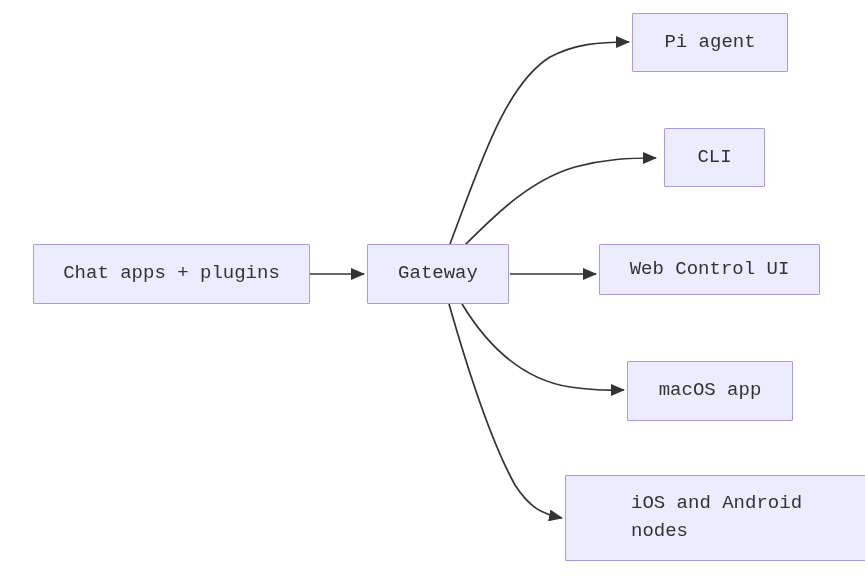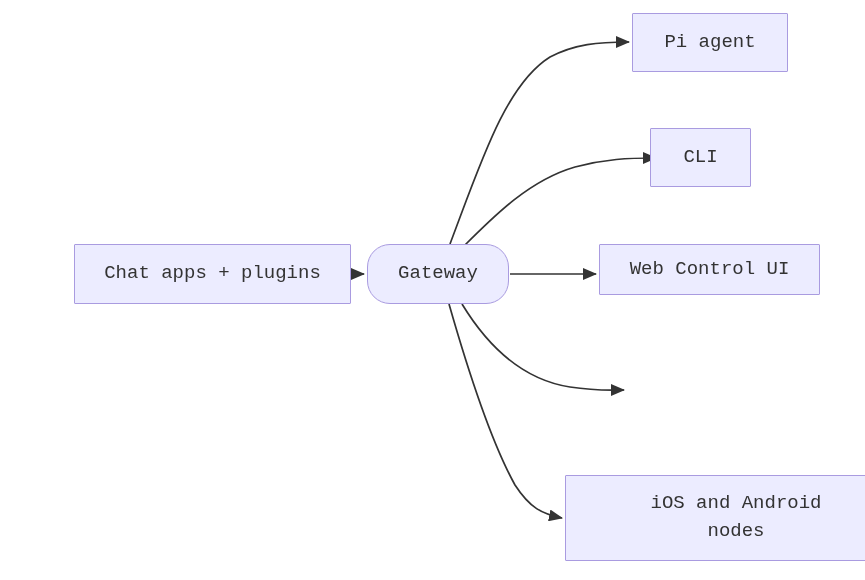--- a/index.html
+++ b/index.html
@@ -36,27 +36,26 @@
     position: absolute;
     display: flex;
     align-items: center;
     justify-content: center;
     background: var(--node-fill);
     border: 1.5px solid var(--node-border);
     border-radius: 1px;
     color: var(--text);
     font-size: 19px;
     line-height: 1.45;
-    text-align: center;
     white-space: pre;
   }
-  .node-chat    { left: 33px;  top: 244px; width: 277px; height: 60px; margin-left: 41px; }
-  .node-gateway { left: 367px; top: 244px; width: 142px; height: 60px; border-radius: 23px; }
+  .node-chat    { left: 33px;  top: 244px; width: 277px; height: 60px; }
+  .node-gateway { left: 367px; top: 244px; width: 142px; height: 60px; }
   .node-pi      { left: 632px; top: 13px;  width: 156px; height: 59px; }
-  .node-cli     { left: 650px; top: 128px; width: 101px; height: 59px; }
+  .node-cli     { left: 664px; top: 128px; width: 101px; height: 59px; }
   .node-web     { left: 599px; top: 244px; width: 221px; height: 51px; }
   .node-macos   { left: 627px; top: 361px; width: 166px; height: 60px; }
   .node-ios     { left: 565px; top: 475px; width: 342px; height: 86px; }
   .node-ios .node-label { max-width: 210px; white-space: normal; }
 </style>
 </head>
 <body>
 
 <div class="canvas">
 
@@ -87,18 +86,21 @@
   </div>
 
   <div class="node node-cli">
     <span class="node-label">CLI</span>
   </div>
 
   <div class="node node-web">
     <span class="node-label">Web Control UI</span>
   </div>
 
+  <div class="node node-macos">
+    <span class="node-label">macOS app</span>
+  </div>
 
   <div class="node node-ios">
     <span class="node-label">iOS and Android nodes</span>
   </div>
 
 </div>
 
 </body></html>

